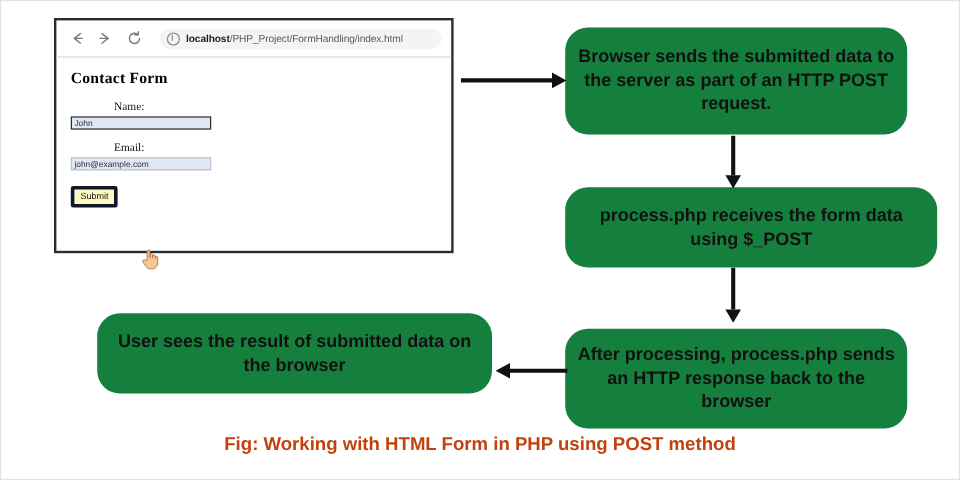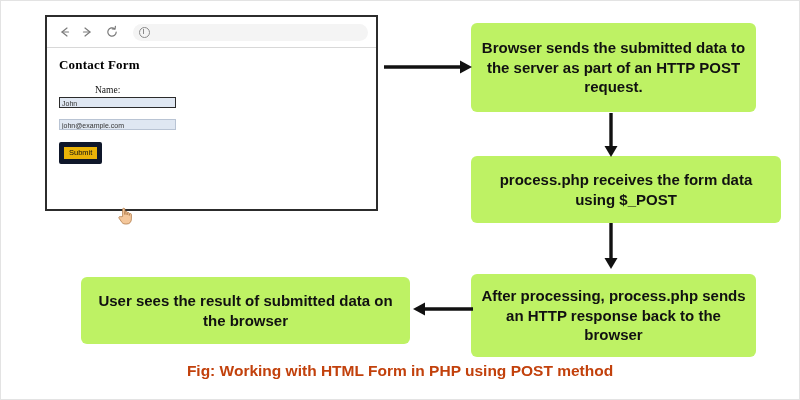--- a/index.html
+++ b/index.html
@@ -121,58 +121,58 @@
     margin-bottom: 11px;
   }
   .text-input.focused { border: 1.4px solid #2b2b2b; }
   .text-input.plain { border: 1px solid #b9c4d4; }
 
   #submit-button {
     display: inline-block;
     font-size: 7.5px;
     font-family: "Liberation Sans", sans-serif;
     color: #111;
-    background: #eab308;
-    border: 5px solid #0f172a;
+    background: #fef9c3;
+    border: 3px solid #0f172a;
     border-radius: 2px;
     padding: 2px 5px;
     line-height: 1;
   }
   #cursor-hand {
     position: absolute;
     left: 70px;
     top: 188px;
     width: 16px;
     height: 20px;
   }
 
   
   .flow-box {
     position: absolute;
-    background: #bef264;
-    border-radius: 6px;
+    background: #15803d;
+    border-radius: 19px;
     display: flex;
     align-items: center;
     justify-content: center;
     text-align: center;
     box-sizing: border-box;
   }
   .flow-box p {
     margin: 0;
     font-family: "Liberation Sans", sans-serif;
     font-weight: bold;
     font-size: 15px;
     line-height: 1.33;
     color: #111111;
     padding: 0 10px;
   }
   #box-browser-sends { left: 470px; top: 22px;  width: 285px; height: 89px; }
   #box-process-php   { left: 470px; top: 155px; width: 310px; height: 67px; }
   #box-after-proc    { left: 470px; top: 273px; width: 285px; height: 83px; justify-content: flex-end; }
-  #box-user-sees     { left: 80px;  top: 276px; width: 329px; height: 67px; }
+  #box-user-sees     { left: 80px;  top: 260px; width: 329px; height: 67px; }
 
   
   .arrow { position: absolute; }
   #arrow-right-1 { left: 383px; top: 58px;  width: 88px; height: 16px; }
   #arrow-down-1  { left: 602px; top: 112px; width: 16px; height: 44px; }
   #arrow-down-2  { left: 602px; top: 222px; width: 16px; height: 46px; }
   #arrow-left-1  { left: 412px; top: 300px; width: 60px; height: 16px; }
 
   
   #caption {
@@ -209,29 +209,31 @@
       </span>
       <span class="nav-icon">
         <svg width="14" height="14" viewBox="0 0 14 14">
           <path d="M11.2 7 A4.2 4.2 0 1 1 9.6 3.7" fill="none" stroke="#7a7a7a" stroke-width="1.2" stroke-linecap="round"></path>
           <path d="M10.4 1.4 L10.0 4.2 L7.2 3.9" fill="none" stroke="#7a7a7a" stroke-width="1.2" stroke-linecap="round" stroke-linejoin="round"></path>
         </svg>
       </span>
 
       <div id="url-bar">
         <span id="info-icon"></span>
+        <span id="url-text"><span class="host">localhost</span><span>/PHP_Project/FormHandling/index.html</span></span>
       </div>
     </div>
 
     <div id="page-content">
       <div id="form-title">Contact Form</div>
 
       <div class="field-label">Name:</div>
       <div class="text-input focused">John</div>
 
+      <div class="field-label">Email:</div>
       <div class="text-input plain">john@example.com</div>
 
       <span id="submit-button">Submit</span>
     </div>
 
     <div id="cursor-hand">
       <svg width="16" height="20" viewBox="0 0 16 20">
         <path d="M5.6 11.5 V4.4 a1.15 1.15 0 0 1 2.3 0 V9.6 V7.3 a1.1 1.1 0 0 1 2.2 0 V9.9 V8.6 a1.1 1.1 0 0 1 2.2 0 V10.4 V9.6 a1.05 1.05 0 0 1 2.1 0 v4.3 c0 3.1-1.9 5.1-4.6 5.1 h-1.5 c-2.1 0-3.3-1.1-4.2-2.8 L2 13.2 a1.2 1.2 0 0 1 1.9-1.4 z" fill="#F4C79B" stroke="#B07B4A" stroke-width="0.8" stroke-linejoin="round"></path>
       </svg>
     </div>

